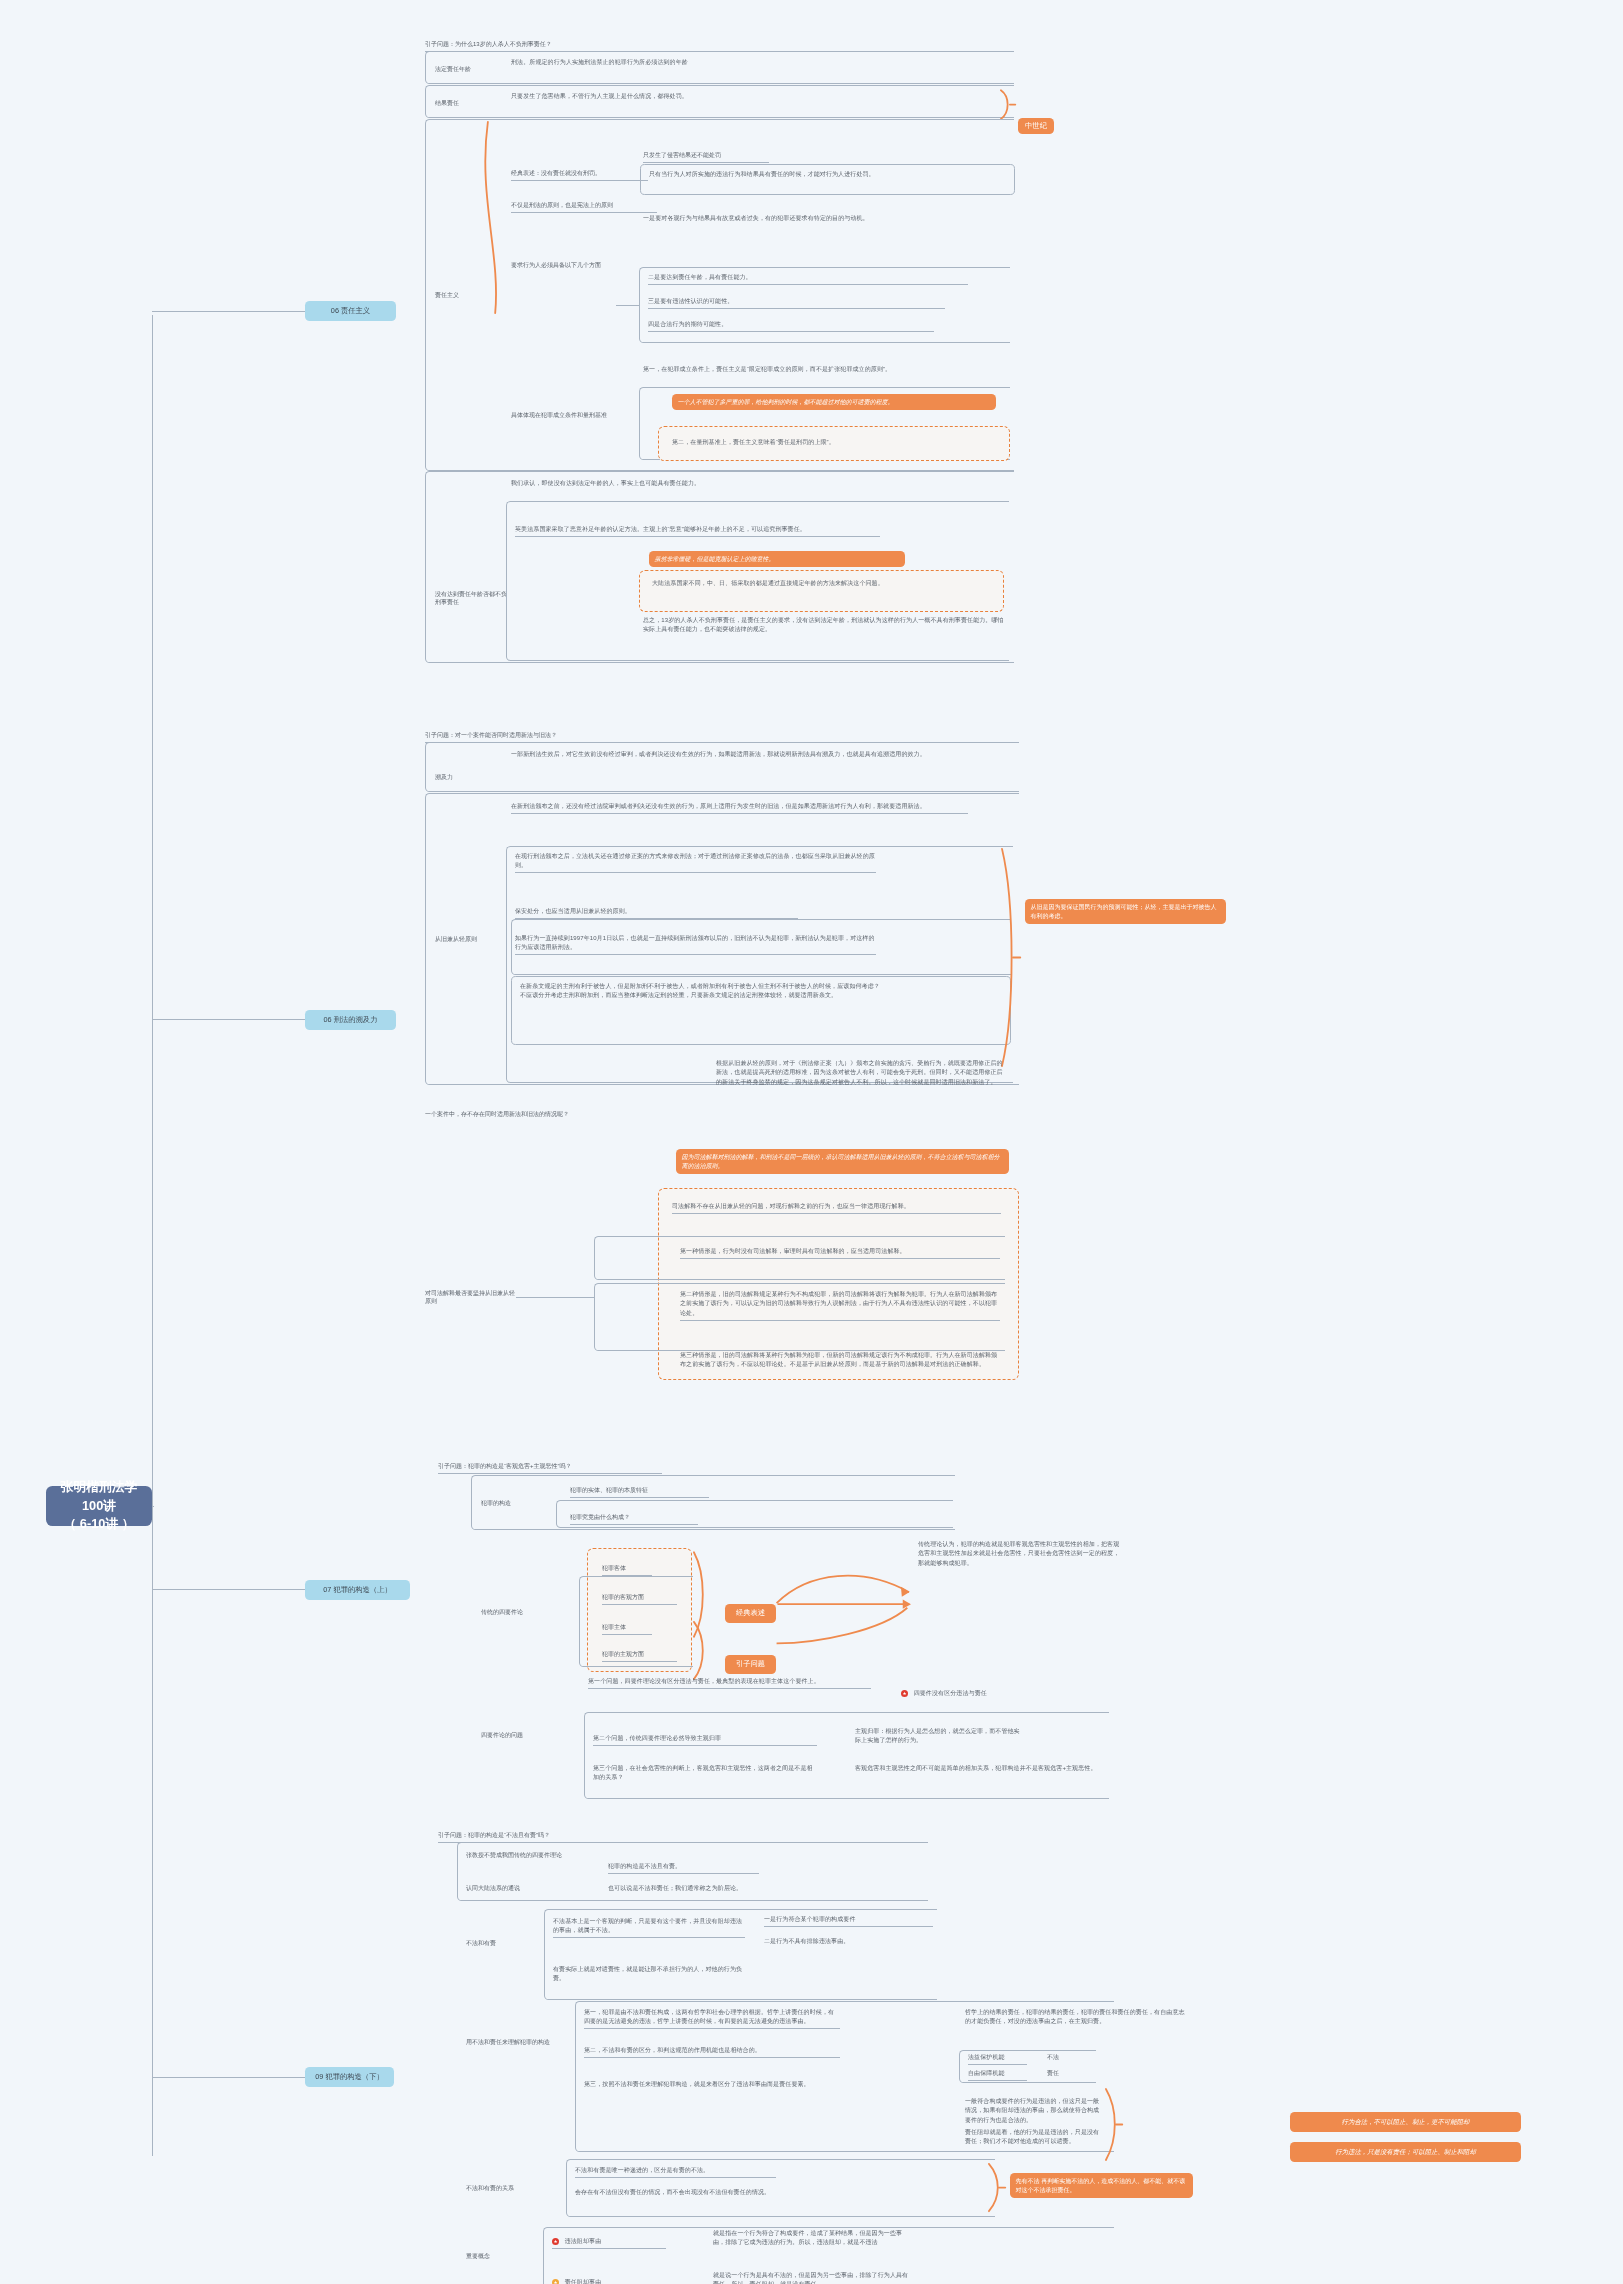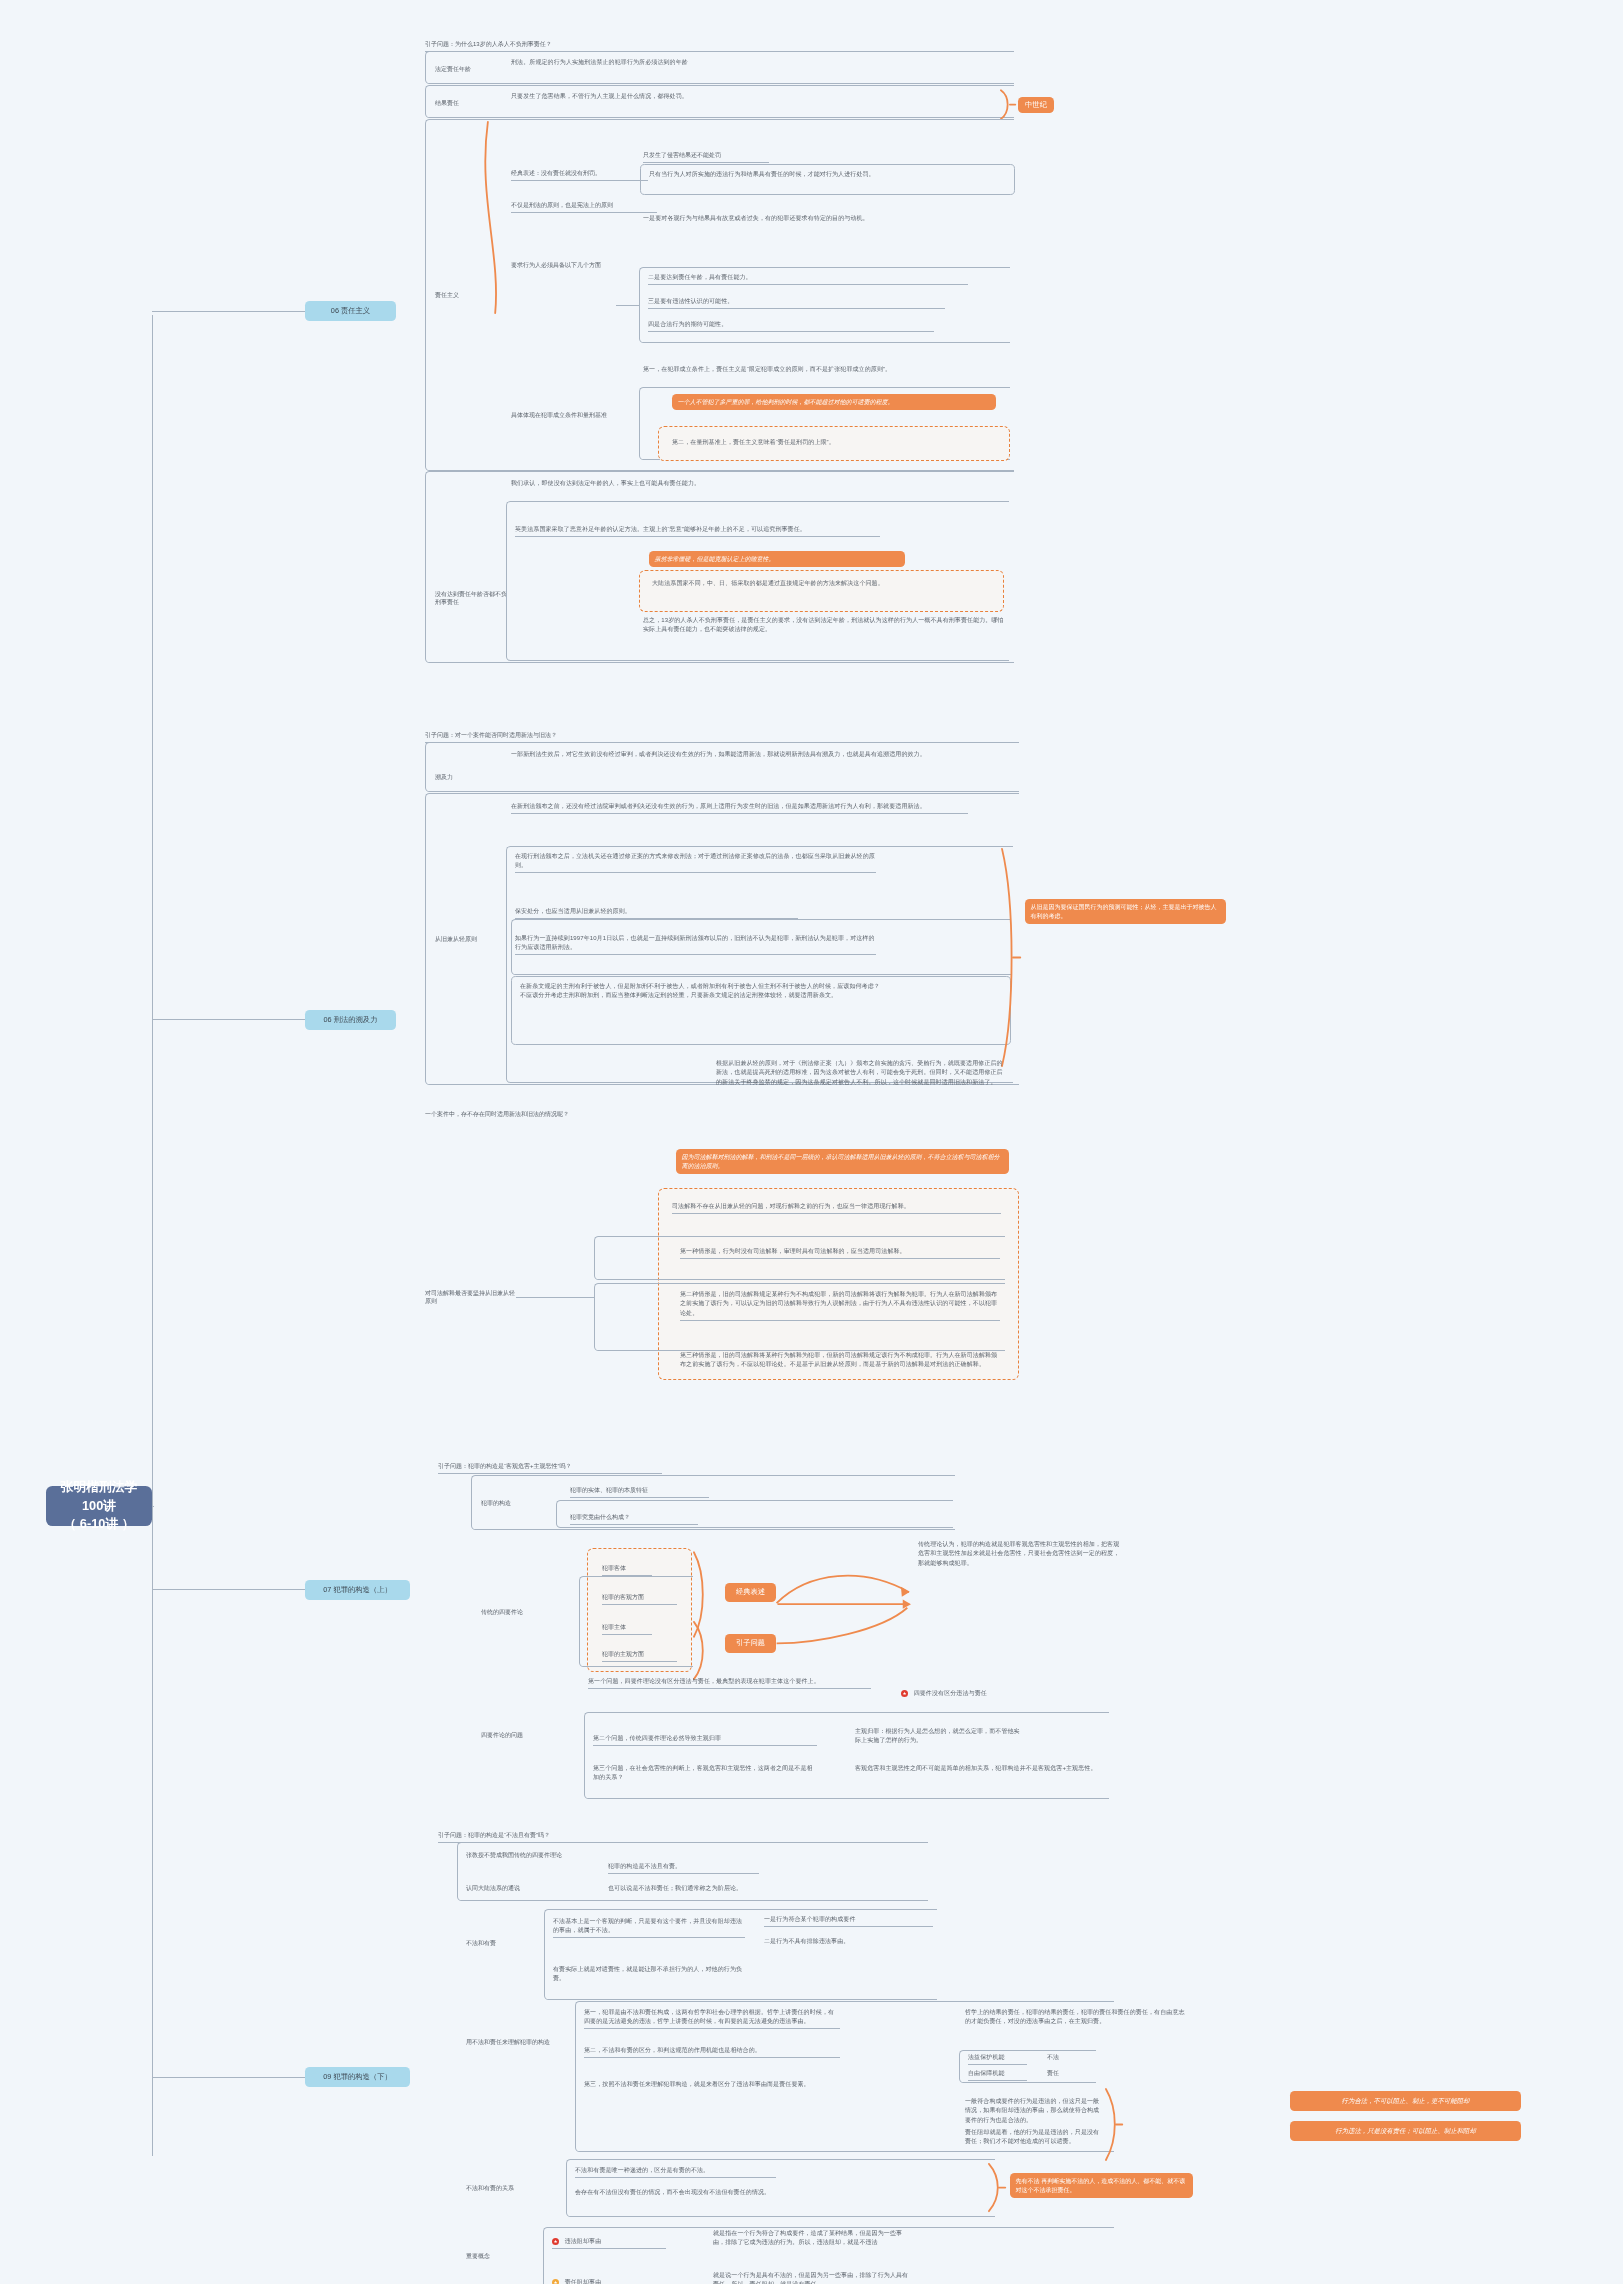--- a/index.html
+++ b/index.html
@@ -45,21 +45,21 @@
   
   .hl-orange{
     background:#ef8a4d;color:#fff;border-radius:4.6px;
     font-style:italic;font-size:6px;line-height:1.5;
     padding:3.7px 5.5px;box-sizing:border-box;
   }
   .hl-orange-sm{
     background:#ef8a4d;color:#fff;border-radius:4.6px;
     font-size:7.3px;line-height:1.4;
     display:flex;align-items:center;justify-content:center;
-    box-sizing:border-box;text-align:right;
+    box-sizing:border-box;text-align:right;margin-top:21px;
   }
   
   .dashed{
     border:1.4px dashed #e8813c;border-radius:6.4px;
     background:#f7f5f3;box-sizing:border-box;
   }
   
   .ln{position:absolute;background:#a8b4c2;}
   .lnh{height:0.7px;}
   .lnv{width:0.7px;}
@@ -85,21 +85,21 @@
 
 <div class="node chapter" style="left:305px;top:301px;width:91px;height:20px;">06 责任主义</div>
 <div class="ln lnh" style="left:152px;top:311px;width:153px;height:0.9px;"></div>
 
 <div class="node chapter" style="left:305px;top:1010px;width:91px;height:20px;">06 刑法的溯及力</div>
 <div class="ln lnh" style="left:152px;top:1019px;width:153px;height:0.9px;"></div>
 
 <div class="node chapter" style="left:305px;top:1580px;width:105px;height:20px;">07 犯罪的构造（上）</div>
 <div class="ln lnh" style="left:152px;top:1589px;width:153px;height:0.9px;"></div>
 
-<div class="node chapter" style="left:305px;top:2067px;width:105px;height:20px;">09 犯罪的构造（下）</div>
+<div class="node chapter" style="left:305px;top:2067px;width:89px;height:20px;">09 犯罪的构造（下）</div>
 <div class="ln lnh" style="left:152px;top:2077px;width:153px;height:0.9px;"></div>
 
 <div class="node lbl ul" style="left:425px;top:40px;width:215px;padding-bottom:1.8px;">引子问题：为什么13岁的人杀人不负刑事责任？</div>
 
 <div class="node frame" style="left:425px;top:51px;width:589px;height:33px;"></div>
 <div class="node lbl" style="left:435px;top:65px;width:69px;">法定责任年龄</div>
 <div class="node txt" style="left:511px;top:58px;width:498px;">刑法。所规定的行为人实施刑法禁止的犯罪行为所必须达到的年龄</div>
 
 <div class="node frame" style="left:425px;top:85px;width:589px;height:33px;"></div>
 <div class="node lbl" style="left:435px;top:99px;width:69px;">结果责任</div>

